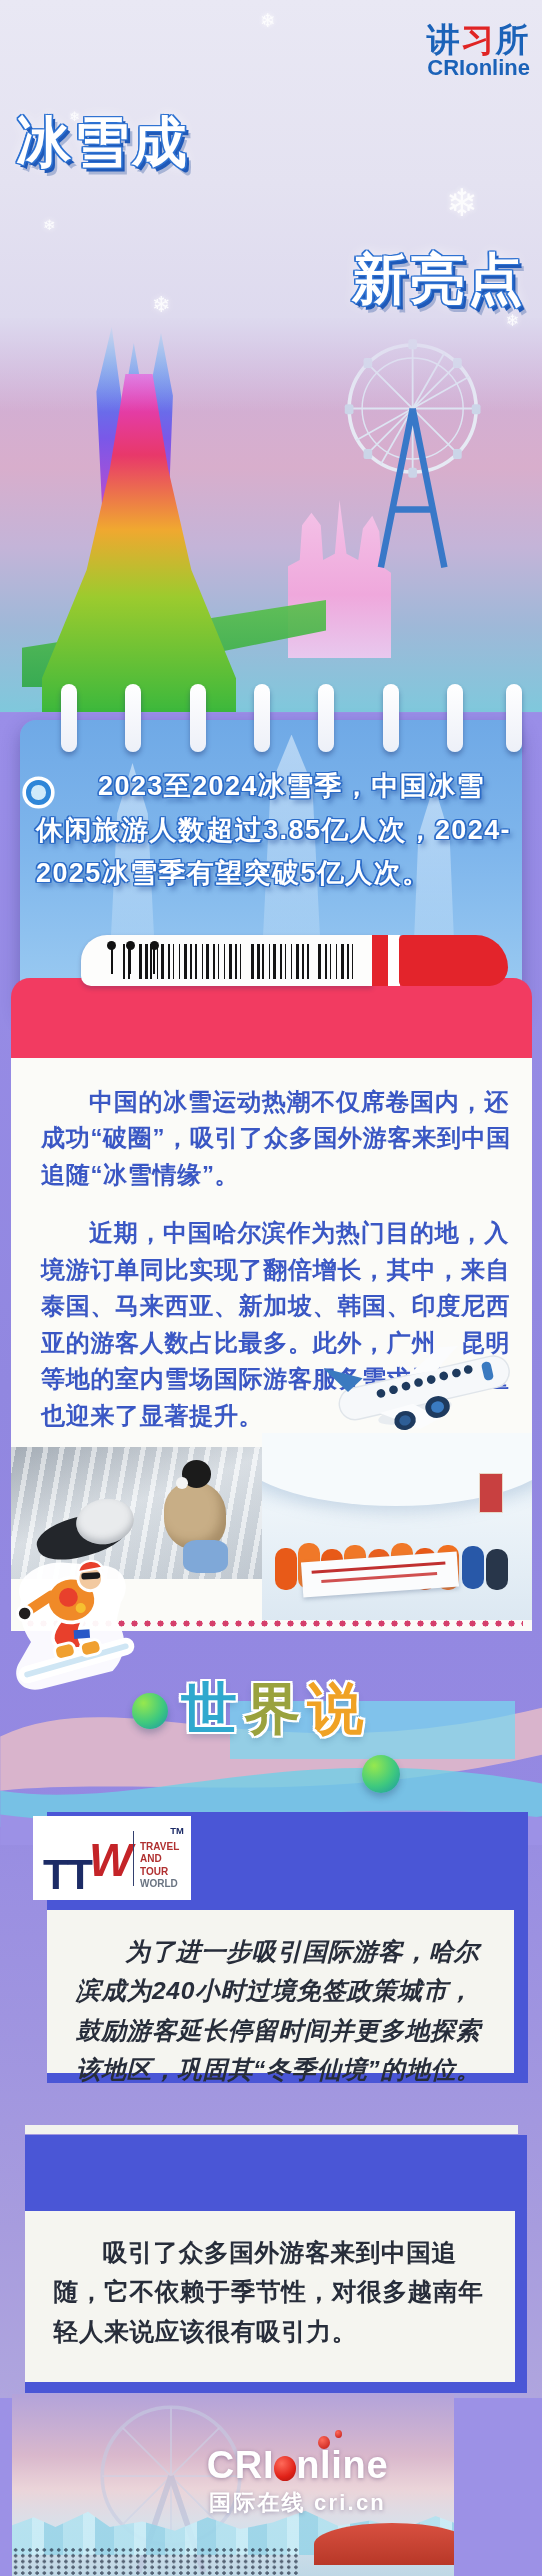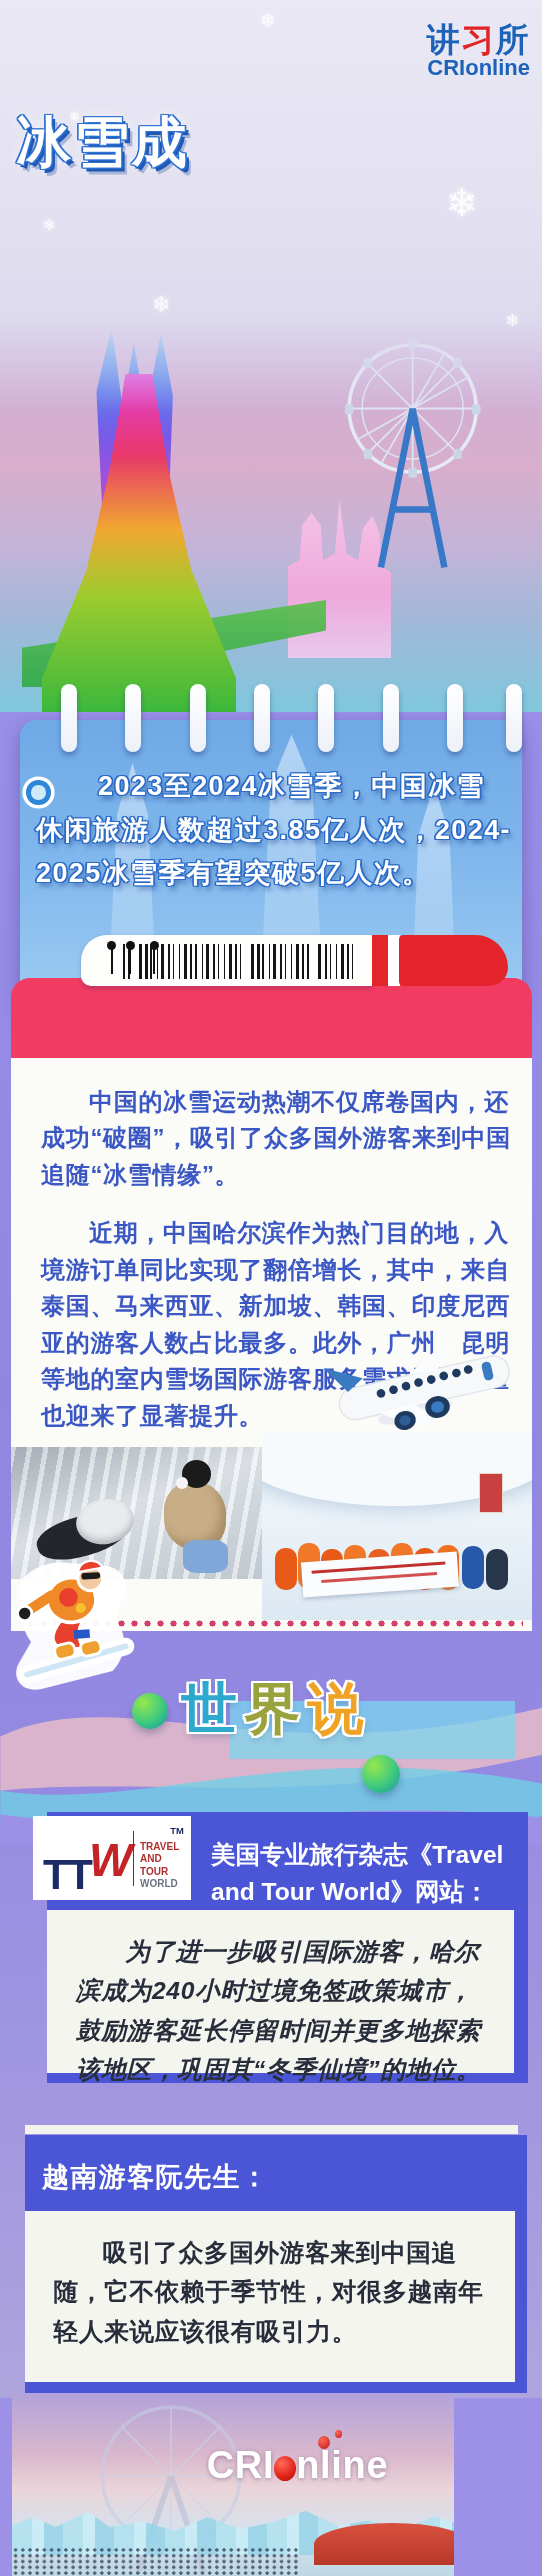--- a/index.html
+++ b/index.html
@@ -171,20 +171,21 @@
   <div class="abs snowflake" style="left:506px;top:311px;font-size:16px;">❄</div>
   <div class="abs snowflake" style="left:152px;top:292px;font-size:22px;">❄</div>
   <div class="abs snowflake" style="left:69px;top:109px;font-size:13px;">❄</div>
 
   <div class="abs toplogo">
     <div class="zh"><span class="b">讲</span><span class="r">习</span><span class="b">所</span></div>
     <div class="en">CRIonline</div>
   </div>
 
   <div class="abs t3d title1">冰雪成</div>
+  <div class="abs t3d title3">新亮点</div>
 
   <div class="abs note-card">
     <div class="note-tower" style="left:87px;top:43px;width:51px;height:252px;clip-path:polygon(50% 0,80% 20%,100% 100%,0 100%,20% 20%);"></div>
     <div class="note-tower" style="left:239px;top:14.5px;width:65px;height:281px;clip-path:polygon(50% 0,82% 18%,100% 100%,0 100%,18% 18%);"></div>
     <div class="note-tower" style="left:391px;top:65px;width:46px;height:230px;clip-path:polygon(50% 0,84% 22%,100% 100%,0 100%,16% 22%);"></div>
   </div>
   <div class="abs ring" style="left:61px;"></div>
   <div class="abs ring" style="left:125px;"></div>
   <div class="abs ring" style="left:190px;"></div>
   <div class="abs ring" style="left:254px;"></div>
@@ -309,28 +310,26 @@
     <div class="abs" style="left:10px;top:35px;font-size:42px;color:#1C2B66;letter-spacing:-1.4px;">TT</div>
     <div class="abs" style="left:56px;top:17.4px;font-size:46px;color:#C42428;font-style:italic;">W</div>
     <div class="abs" style="left:100px;top:14.5px;width:1.4px;height:55px;background:#33406E;"></div>
     <div class="abs" style="left:107px;top:24.6px;font-size:10px;line-height:1.25;color:#B03030;">
       <div>TRAVEL</div>
       <div>AND TOUR</div>
       <div style="color:#6A7482;">WORLD</div>
     </div>
     <div class="abs" style="right:7.2px;top:8.7px;font-size:9.4px;color:#1C2B66;">TM</div>
   </div>
-  <div class="abs ttw-header">美国专业旅行杂志《Travel and Tour World》网站：</div>
   <div class="abs quote-card" style="left:47px;top:1910px;width:467px;height:163px;">
     <div class="quote-text" style="width:409px;font-style:italic;">为了进一步吸引国际游客，哈尔滨成为240小时过境免签政策城市，鼓励游客延长停留时间并更多地探索该地区，巩固其“冬季仙境”的地位。</div>
   </div>
 
   <div class="abs vn-strip"></div>
   <div class="abs vn-panel"></div>
-  <div class="abs vn-header">越南游客阮先生：</div>
   <div class="abs quote-card" style="left:24.6px;top:2211px;width:490px;height:171px;">
     <div class="quote-text" style="width:431px;">吸引了众多国外游客来到中国追随，它不依赖于季节性，对很多越南年轻人来说应该很有吸引力。</div>
   </div>
 
   <div class="abs footer">
     <svg class="abs" style="left:72px;top:5.8px;opacity:.6;" width="174" height="176" viewBox="0 0 240 243">
       <circle cx="120" cy="105" r="95" fill="none" stroke="#C6CCE2" stroke-width="5"></circle>
       <g stroke="#CDD3E6" stroke-width="2.5">
         <line x1="120" y1="10" x2="120" y2="200"></line>
           <line x1="25" y1="105" x2="215" y2="105"></line>
@@ -339,17 +338,18 @@
       </g>
       <path d="M120,105 L75,238 M120,105 L165,238" stroke="#B8BED8" stroke-width="8" fill="none"></path>
     </svg>
     <div class="f-ice"></div>
     <div class="f-canopy"></div>
     <div class="f-crowd crowd"></div>
     <div class="crilogo">
       <div class="row1"><span>CRI</span><span class="balloon"></span><span>nline</span></div>
       <div class="cdot" style="left:122px;top:-10px;width:11.6px;height:13px;"></div>
       <div class="cdot" style="left:139px;top:-16px;width:7.2px;height:8px;"></div>
+      <div class="row2">国际在线 cri.cn</div>
     </div>
   </div>
 
 </div>
 
 
 </body></html>

